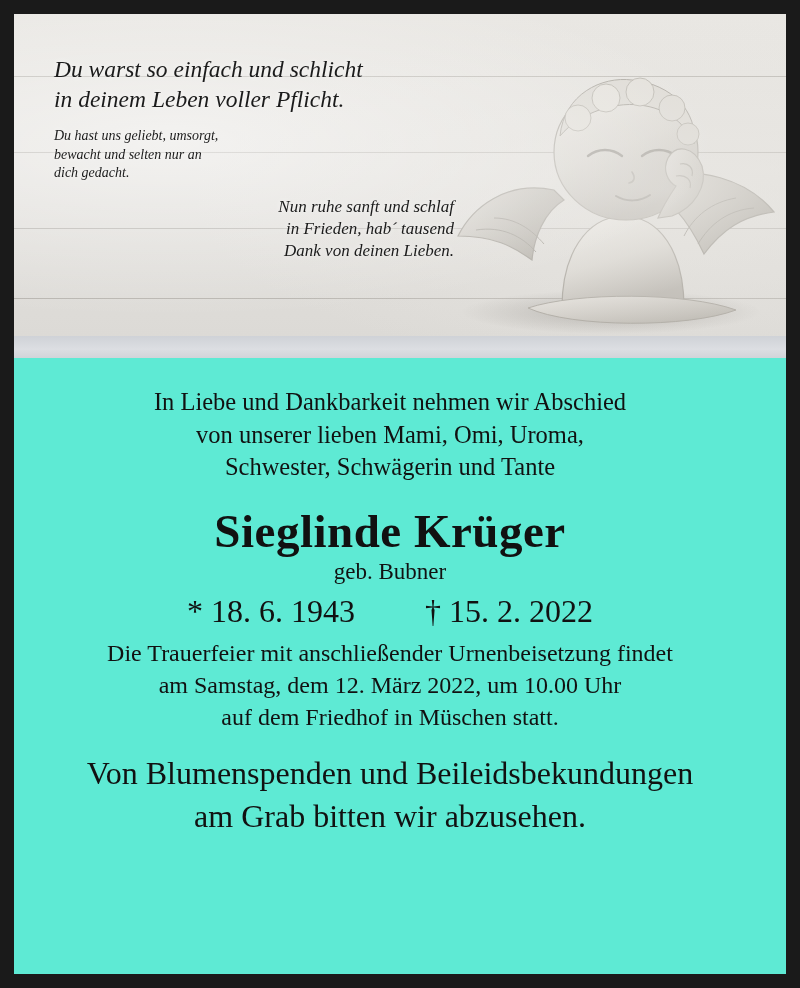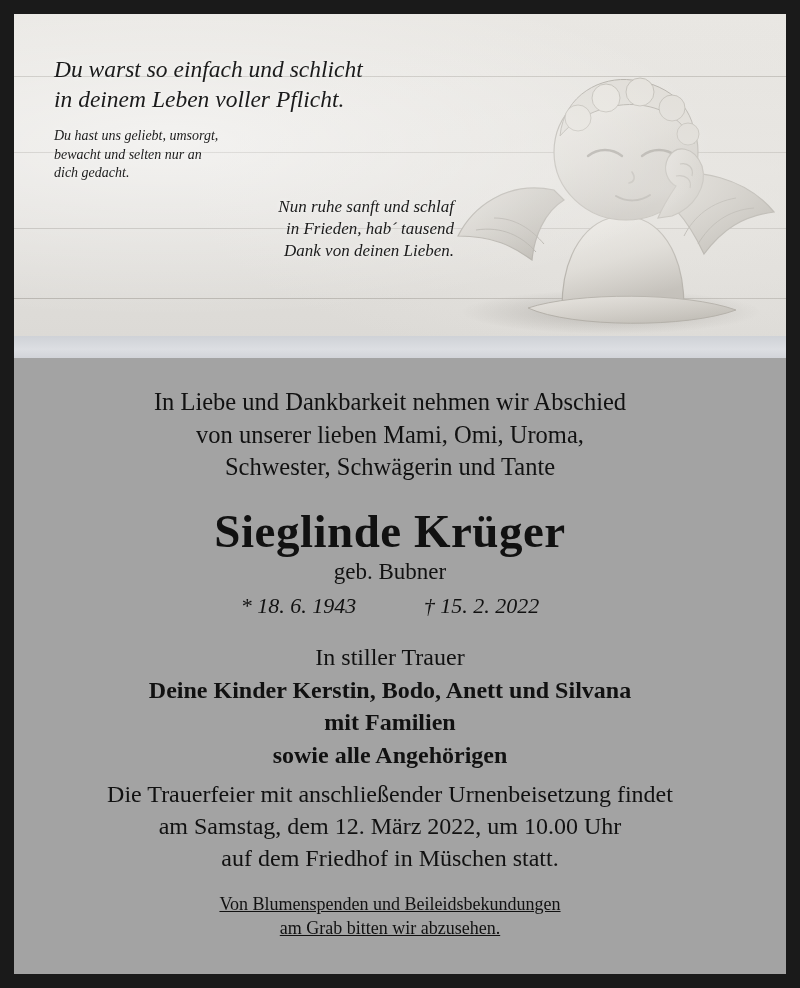--- a/index.html
+++ b/index.html
@@ -14,21 +14,21 @@
     color: #111111;
     overflow: hidden;
   }
 
   .card {
     position: relative;
     width: 800px;
     height: 988px;
     box-sizing: border-box;
     border: 14px solid #1a1a1a;
-    background: #a3a3a3;
+    background: #5eead4;
   }
 
   
   .hero {
     position: relative;
     height: 322px;
     background: linear-gradient(180deg, #e9e7e3 0%, #e4e2de 45%, #dcdad6 100%);
     overflow: hidden;
   }
   
@@ -103,45 +103,43 @@
     font-weight: bold;
     letter-spacing: 0.5px;
     margin: 22px 0 2px 0;
     line-height: 1.1;
   }
   .maiden {
     font-size: 23px;
     margin: 0 0 6px 0;
   }
   .dates {
-    font-size: 22px;
+    font-size: 32px;
     margin: 8px 0 4px 0;
-    font-style: italic;
   }
   .dates .birth { margin-right: 62px; }
 
   .mourning {
     font-size: 24px;
     line-height: 1.35;
     margin: 22px 0 0 0;
   }
   .mourning .b { font-weight: bold; }
 
   .details {
     font-size: 24px;
     line-height: 1.33;
     margin: 8px 0 0 0;
   }
   .details div { white-space: nowrap; }
 
   .request {
-    font-size: 18px;
+    font-size: 32px;
     line-height: 1.33;
     margin: 18px 0 0 0;
-    text-decoration: underline;
   }
   .request div { white-space: nowrap; }
 </style>
 </head>
 <body>
 
 <div class="card">
 
   <div class="hero">
     <div class="plank p1"></div>
@@ -241,26 +239,20 @@
     </div>
 
     <div class="name">Sieglinde Krüger</div>
     <div class="maiden">geb. Bubner</div>
 
     <div class="dates">
       <span class="birth">* 18. 6. 1943</span>
       <span class="death">† 15. 2. 2022</span>
     </div>
 
-    <div class="mourning">
-      <div>In stiller Trauer</div>
-      <div class="b">Deine Kinder Kerstin, Bodo, Anett und Silvana</div>
-      <div class="b">mit Familien</div>
-      <div class="b">sowie alle Angehörigen</div>
-    </div>
 
     <div class="details">
       <div>Die Trauerfeier mit anschließender Urnenbeisetzung findet</div>
       <div>am Samstag, dem 12. März 2022, um 10.00 Uhr</div>
       <div>auf dem Friedhof in Müschen statt.</div>
     </div>
 
     <div class="request">
       <div>Von Blumenspenden und Beileidsbekundungen</div>
       <div>am Grab bitten wir abzusehen.</div>

